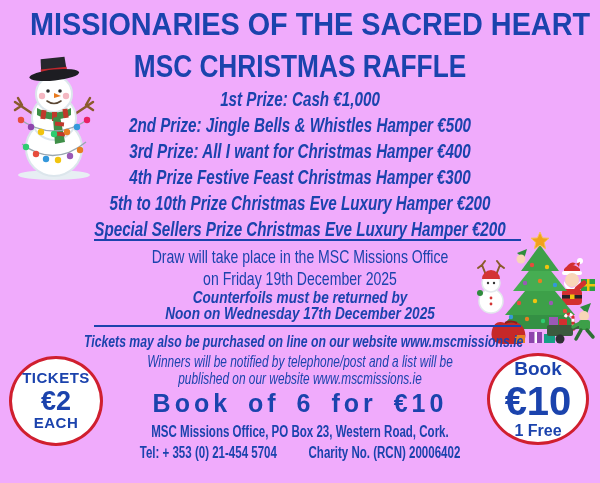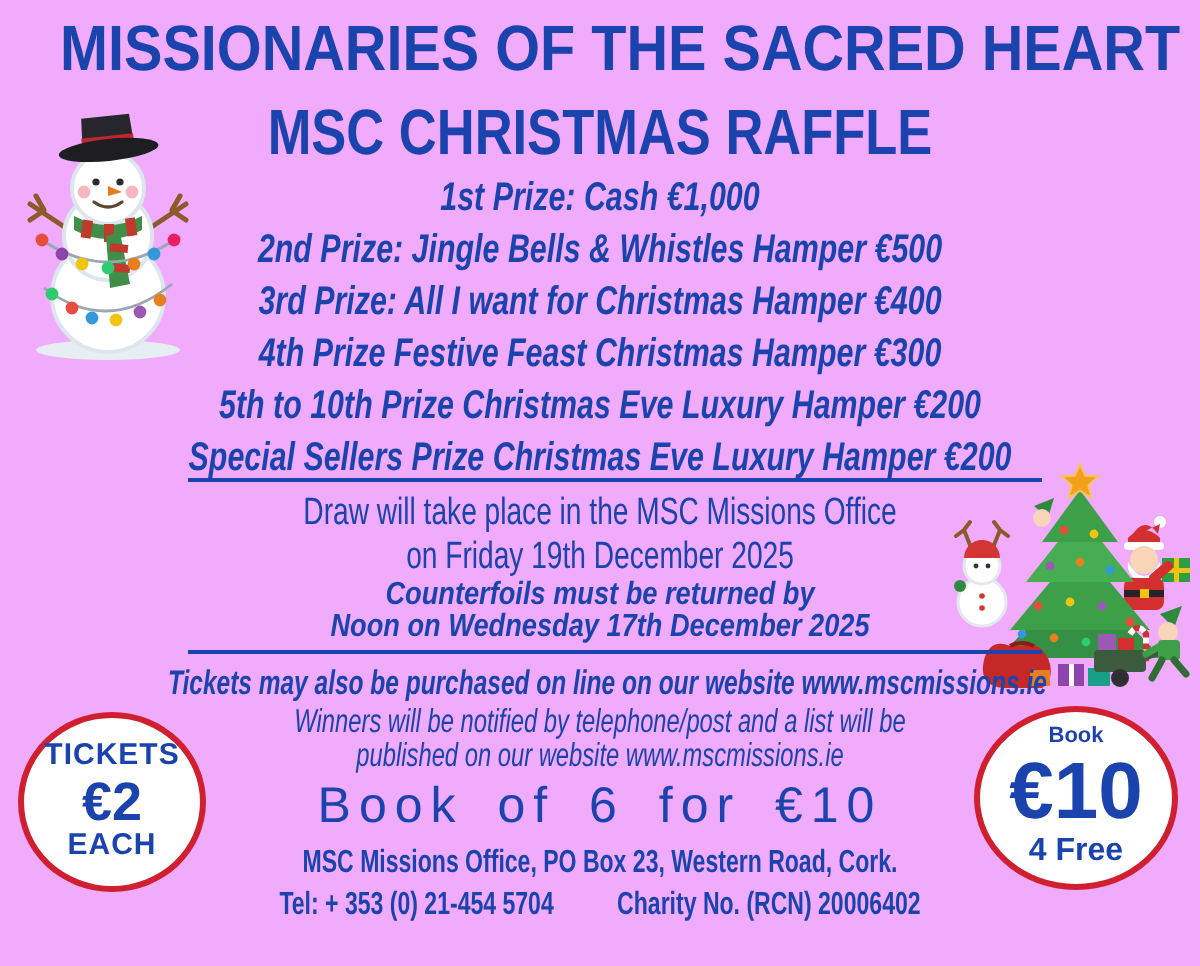--- a/index.html
+++ b/index.html
@@ -19,34 +19,34 @@
   .sx85 { transform:scaleX(.85); }
   .sx90 { transform:scaleX(.90); }
   .t1 { top:6px;  font-size:32px; font-weight:bold; }
   .t2 { top:48px; font-size:32px; font-weight:bold; }
   .prize { font-size:20px; font-weight:bold; font-style:italic; height:26px; line-height:26px; }
   .draw-reg { font-size:19px; }
   .draw-bi  { font-size:16px; font-weight:bold; font-style:italic; }
   .divider { position:absolute; left:94px; width:427px; height:2px; background:var(--blue); z-index:2; }
   .tickets-line { top:332px; font-size:17px; font-weight:bold; font-style:italic; }
   .winners { font-size:16.5px; font-style:italic; }
-  .book { top:389px; font-size:25px; font-weight:normal; letter-spacing:4px; word-spacing:6px; }
+  .book { top:389px; font-size:25px; font-weight:bold; letter-spacing:4px; word-spacing:6px; }
   .addr { top:423px; font-size:16px; font-weight:bold; }
   .tel  { top:444px; font-size:16px; font-weight:bold; }
   .tel .gap { display:inline-block; width:44px; }
   .badge {
     position:absolute; border:3px solid var(--red); border-radius:50%; background:#fff;
     display:flex; flex-direction:column; align-items:center; justify-content:center;
     color:var(--blue); font-weight:bold; z-index:4; text-align:center;
   }
   .badge-left  { left:9px;  top:356px; width:88px; height:84px; }
   .badge-right { left:487px; top:353px; width:96px; height:86px; }
   .b-sm  { font-size:15px; line-height:1.1; letter-spacing:.5px; }
   .b-lg  { font-size:27px; line-height:1.05; }
-  .b-sm2 { font-size:11px; line-height:1.15; }
+  .b-sm2 { font-size:19px; line-height:1.15; }
   .b-lg2 { font-size:40px; line-height:1.05; }
   .b-bot2{ font-size:16px; line-height:1.15; }
   .illus { position:absolute; z-index:1; }
   .illus-snowman { left:8px; top:56px; width:92px; height:126px; }
   .illus-tree { left:477px; top:231px; width:123px; height:120px; }
 </style>
 </head>
 <body>
 
 <div class="poster">
@@ -203,16 +203,16 @@
   </div>
 
   <div class="badge badge-left">
     <span class="b-sm">TICKETS</span>
     <span class="b-lg">€2</span>
     <span class="b-sm">EACH</span>
   </div>
   <div class="badge badge-right">
     <span class="b-sm2">Book</span>
     <span class="b-lg2">€10</span>
-    <span class="b-bot2">4 Free</span>
+    <span class="b-bot2">1 Free</span>
   </div>
 
 </div>
 
 </body></html>

